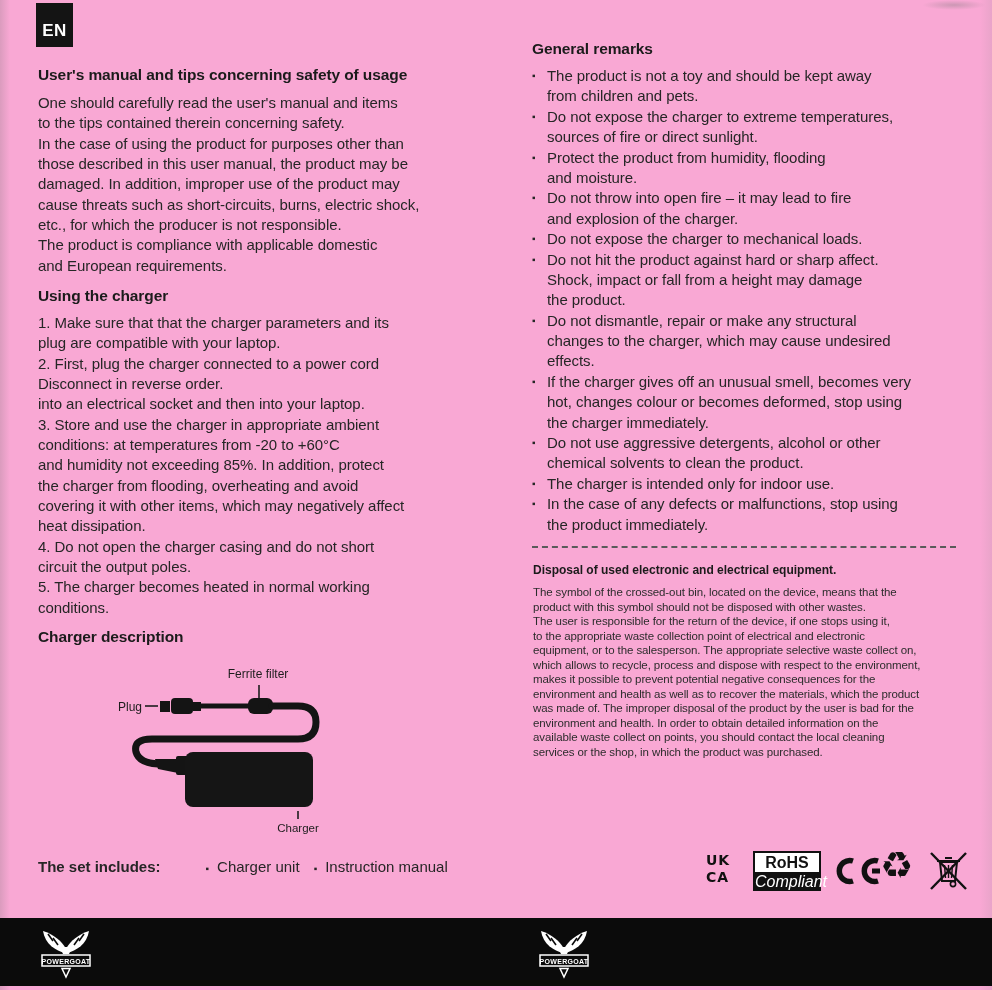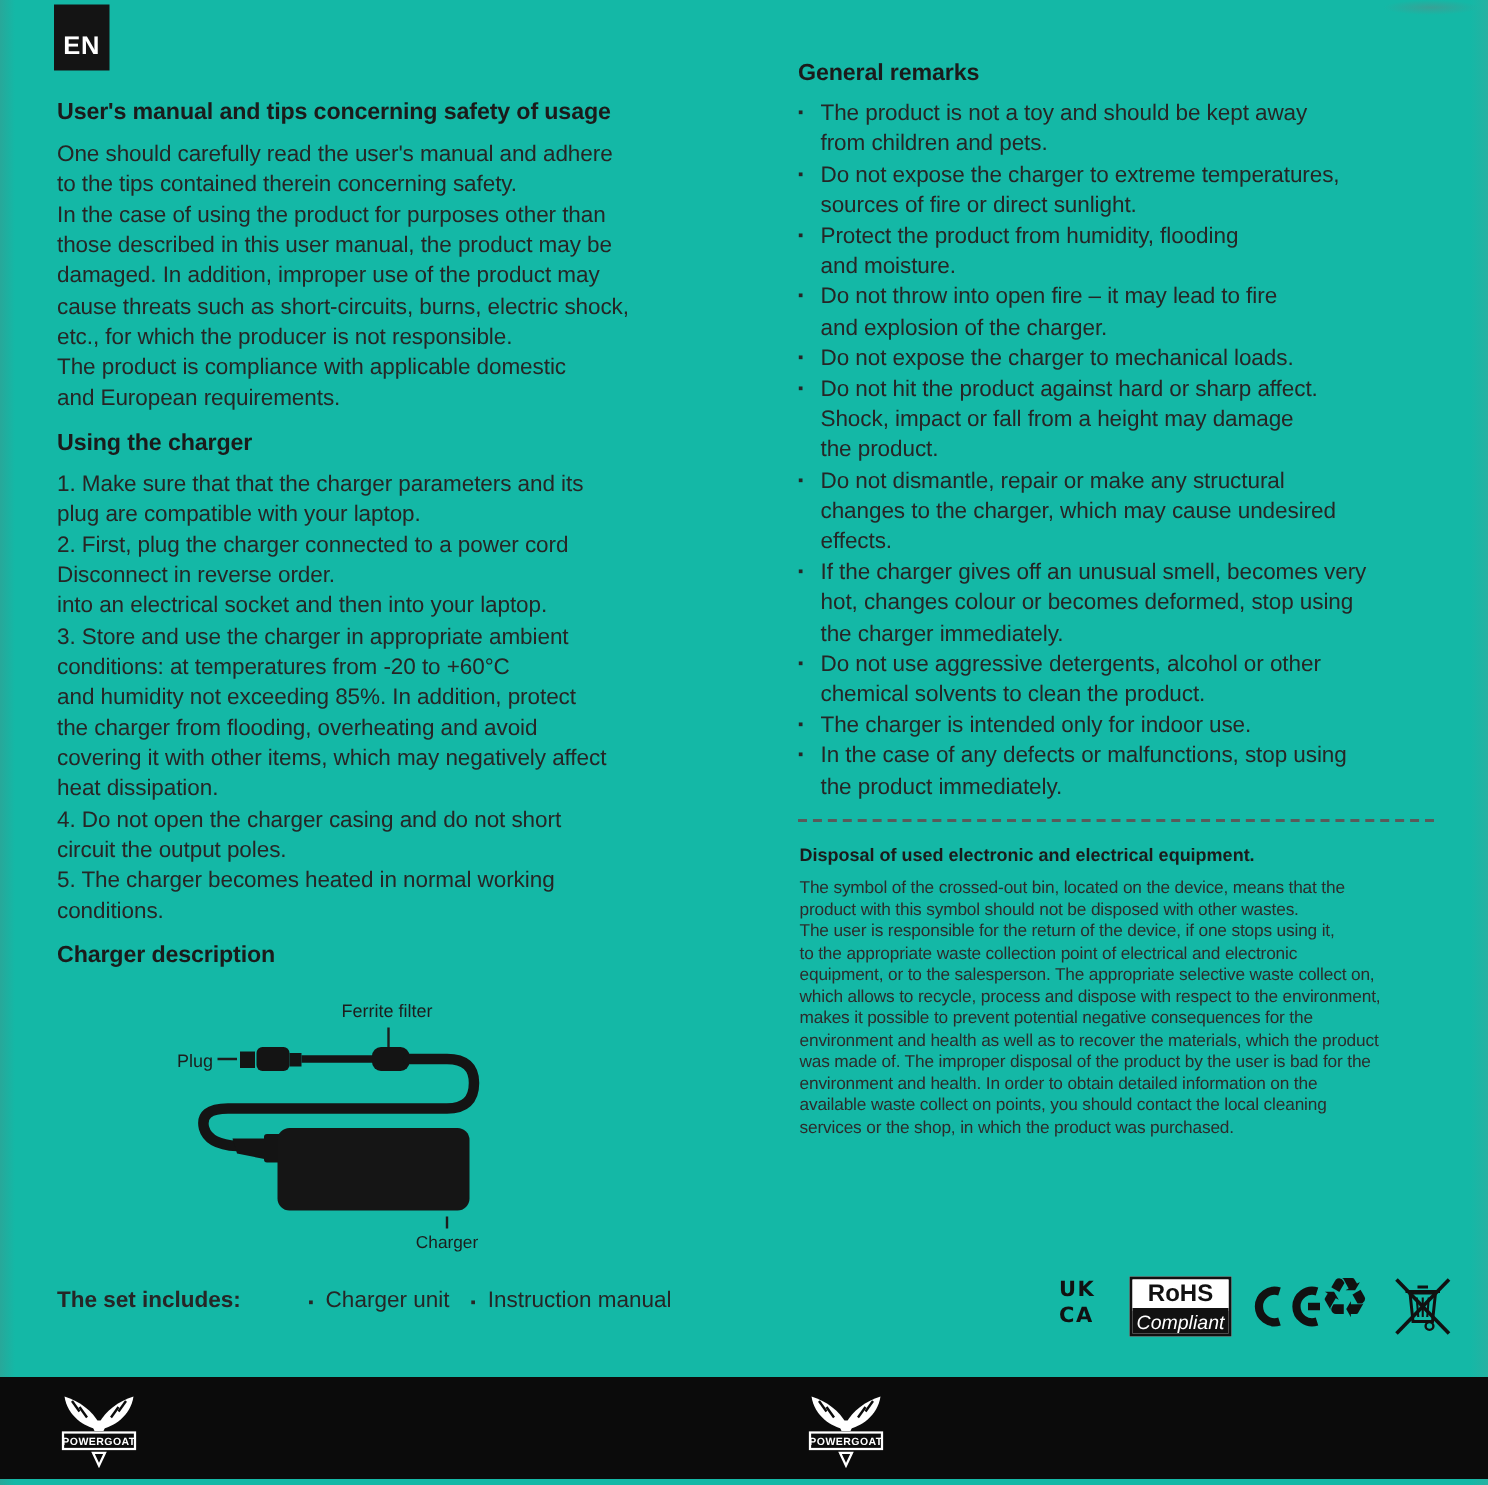--- a/index.html
+++ b/index.html
@@ -1,18 +1,18 @@
 <!DOCTYPE html>
 <html><head>
 <meta charset="utf-8">
 <style>
   html,body{margin:0;padding:0;}
   .page{
     position:relative;width:992px;height:990px;overflow:hidden;
-    background:#14b8a6;color:#262626;
+    background:#f9a8d4;color:#262626;
     font-family:"Liberation Sans","DejaVu Sans",sans-serif;
   }
   
   .edge-left{position:absolute;left:0;top:0;bottom:0;width:10px;
     background:linear-gradient(to right,rgba(110,110,110,.22),rgba(0,0,0,0));pointer-events:none;}
   .edge-right{position:absolute;right:0;top:0;bottom:0;width:12px;
     background:linear-gradient(to left,rgba(140,140,140,.15),rgba(0,0,0,0));pointer-events:none;}
   .smudge{position:absolute;right:6px;top:0;width:64px;height:10px;border-radius:6px;
     background:radial-gradient(ellipse at center,rgba(120,120,120,.35),rgba(120,120,120,0) 70%);}
   
@@ -34,21 +34,21 @@
   
   .set-row{position:absolute;left:38px;top:858px;display:flex;font-size:15px;white-space:nowrap;align-items:baseline;gap:35px;}
   .set-label{font-weight:bold;margin-right:10px;}
   .si-item{display:inline-flex;margin-right:14px;align-items:baseline;}
   .si-item .sq{font-size:10px;margin-right:8px;}
   
   .ukca{position:absolute;left:706px;top:852px;font-weight:bold;font-size:14px;line-height:17px;
     color:#111;letter-spacing:1px;font-family:"DejaVu Sans",sans-serif;}
   .rohs{position:absolute;left:753px;top:851px;width:64px;border:2px solid #111;background:#fff;text-align:center;}
   .rohs-top{font-weight:bold;font-size:16px;line-height:19px;color:#111;background:#fff;border-bottom:2px solid #111;}
-  .rohs-bottom{font-size:13px;line-height:15px;color:#fff;background:#111;font-style:italic;}
+  .rohs-bottom{font-size:16px;line-height:15px;color:#fff;background:#111;font-style:italic;}
   .ce{position:absolute;left:833px;top:857px;}
   .recycle{position:absolute;left:880px;top:843px;font-size:37px;color:#111;
     font-family:"DejaVu Sans",sans-serif;line-height:46px;}
   .weee{position:absolute;left:926px;top:850px;}
   
   .footer-bar{position:absolute;left:0;top:918px;width:992px;height:68px;background:#0b0b0b;}
   .goat{position:absolute;top:7px;}
   .goat-1{left:36px;}
   .goat-2{left:534px;}
   .goat text{fill:#fff;font-weight:bold;font-family:"Liberation Sans",sans-serif;}
@@ -60,21 +60,21 @@
 
   <div class="edge-left"></div>
   <div class="edge-right"></div>
   <div class="smudge"></div>
 
   <div class="en-badge">EN</div>
 
   <div class="h" style="left:38px;top:66px;">User's manual and tips concerning safety of usage</div>
   <div class="lines" style="left:38px;top:93px;">
 
-  <div class="line">One should carefully read the user's manual and adhere</div>
+  <div class="line">One should carefully read the user's manual and items</div>
       <div class="line">to the tips contained therein concerning safety.</div>
       <div class="line">In the case of using the product for purposes other than</div>
       <div class="line">those described in this user manual, the product may be</div>
       <div class="line">damaged. In addition, improper use of the product may</div>
       <div class="line">cause threats such as short-circuits, burns, electric shock,</div>
       <div class="line">etc., for which the producer is not responsible.</div>
       <div class="line">The product is compliance with applicable domestic</div>
       <div class="line">and European requirements.</div>
     </div>
 

